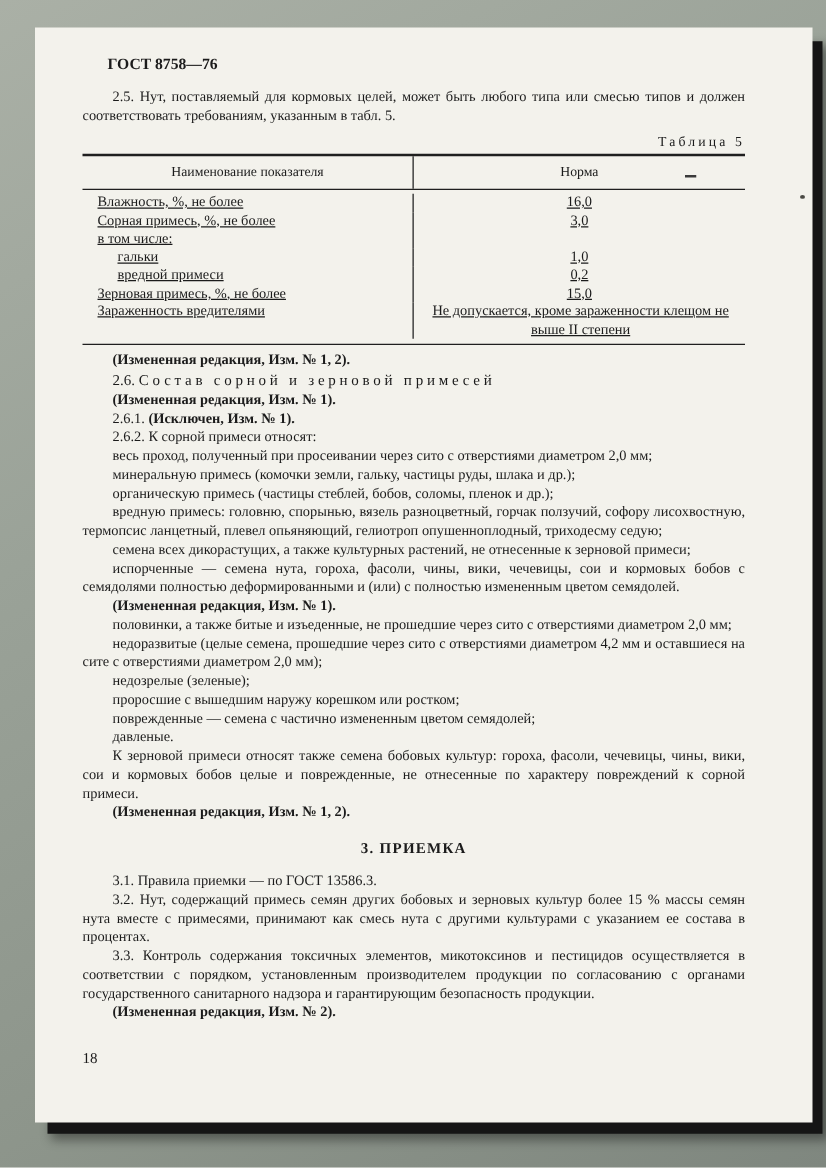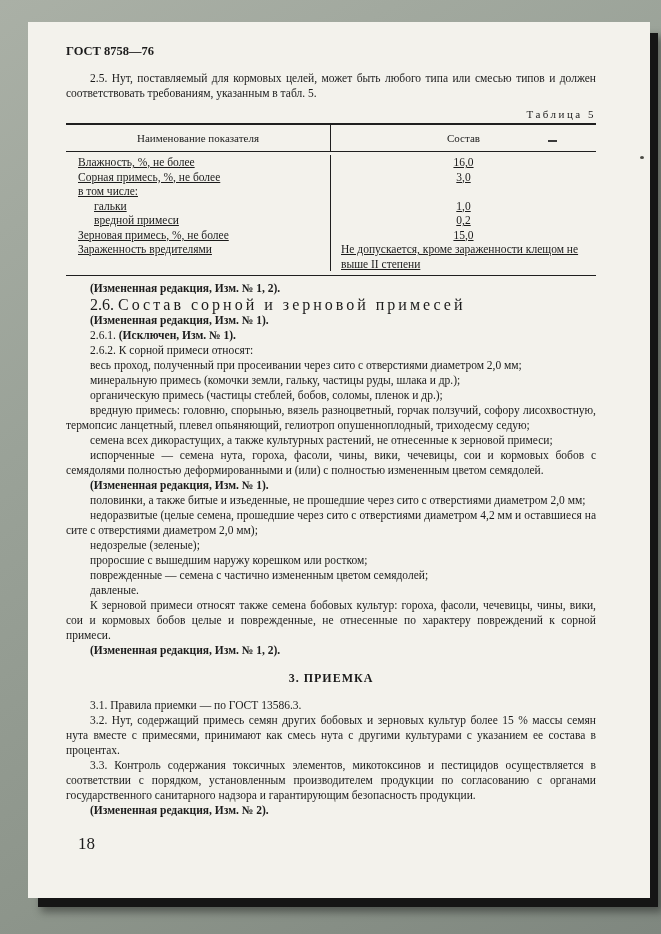--- a/index.html
+++ b/index.html
@@ -9,61 +9,61 @@
     font-family: "Liberation Serif","DejaVu Serif",serif;
     color:#1b1b1b;
     position:relative;
   }
   .page {
     position:absolute; left:28px; top:22px; width:622px; height:876px;
     background:#f3f2ec;
     box-shadow: 9px 10px 0 -1px #151515, 13px 14px 8px rgba(0,0,0,.4);
     padding: 22px 54px 0 38px;
   }
-  .gost-header { font-weight:bold; font-size:12.5px; margin-bottom:12px; }
+  .gost-header { font-weight:bold; font-size:12.5px; margin-bottom:12px;margin-left:20px; }
   .para {
     font-size:11.5px; line-height:15px; text-indent:24px; text-align:justify;
   }
   .bold { font-weight:bold; }
   .tbl-caption {
     font-size:11px; text-align:right; letter-spacing:2.5px; margin:7px 0 3px 0;
   }
   .tbl { border-top:2.5px solid #1f1f1f; border-bottom:1px solid #1f1f1f; margin-bottom:5px; }
   .tbl-head { display:flex; border-bottom:1px solid #1f1f1f; }
   .th { font-size:11px; text-align:center; padding:7px 4px; }
   .col-l { width:50%; border-right:1px solid #1f1f1f; }
   .col-r { width:50%; }
   .tbl-body { padding:3px 0 4px 0;text-decoration:underline; }
   .trow { display:flex; }
   .trow .cell-l { width:50%; border-right:1px solid #1f1f1f; font-size:11.5px; line-height:14.5px; padding-left:12px; }
   .trow.sub .cell-l { padding-left:28px; }
   .trow .cell-r { width:50%; font-size:11.5px; line-height:14.5px; text-align:center; }
-  .trow .cell-r.txt { text-align:left; padding:0 8px 0 10px; }
-  .spaced-head { font-size:16px; line-height:15px; text-indent:24px; margin:1px 0; }
+  .trow .cell-r.txt { text-align:center; padding:0 8px 0 10px; }
+  .spaced-head { font-size:12px; line-height:15px; text-indent:24px; margin:1px 0; }
   .spaced-head .sp { letter-spacing:3px; }
   .sec-heading { font-size:12px; font-weight:bold; text-align:center; letter-spacing:1px; margin:13px 0 12px 0; text-indent:0; }
-  .page-number { position:absolute; left:50px; bottom:44px; font-size:17px; }
+  .page-number { position:absolute; left:38px; bottom:44px; font-size:12px; }
   .artifact-dash { position:absolute; left:520px; top:118px; width:9px; height:2px; background:#3a3a3a; }
   .artifact-dot { position:absolute; right:6px; top:134px; width:4px; height:3px; background:#4a4a44; border-radius:50%; }
 </style>
 </head>
 <body>
 
 <div class="page">
 
   <div class="gost-header">ГОСТ 8758—76</div>
 
   <p class="para">2.5. Нут, поставляемый для кормовых целей, может быть любого типа или смесью типов и должен соответствовать требованиям, указанным в табл. 5.</p>
 
   <div class="tbl-caption">Таблица 5</div>
 
   <div class="tbl">
     <div class="tbl-head">
       <div class="th col-l">Наименование показателя</div>
-      <div class="th col-r">Состав</div>
+      <div class="th col-r">Норма</div>
     </div>
     <div class="tbl-body">
       <div class="trow">
         <div class="cell-l">Влажность, %, не более</div>
         <div class="cell-r">16,0</div>
       </div>
       <div class="trow">
         <div class="cell-l">Сорная примесь, %, не более</div>
         <div class="cell-r">3,0</div>
       </div>

